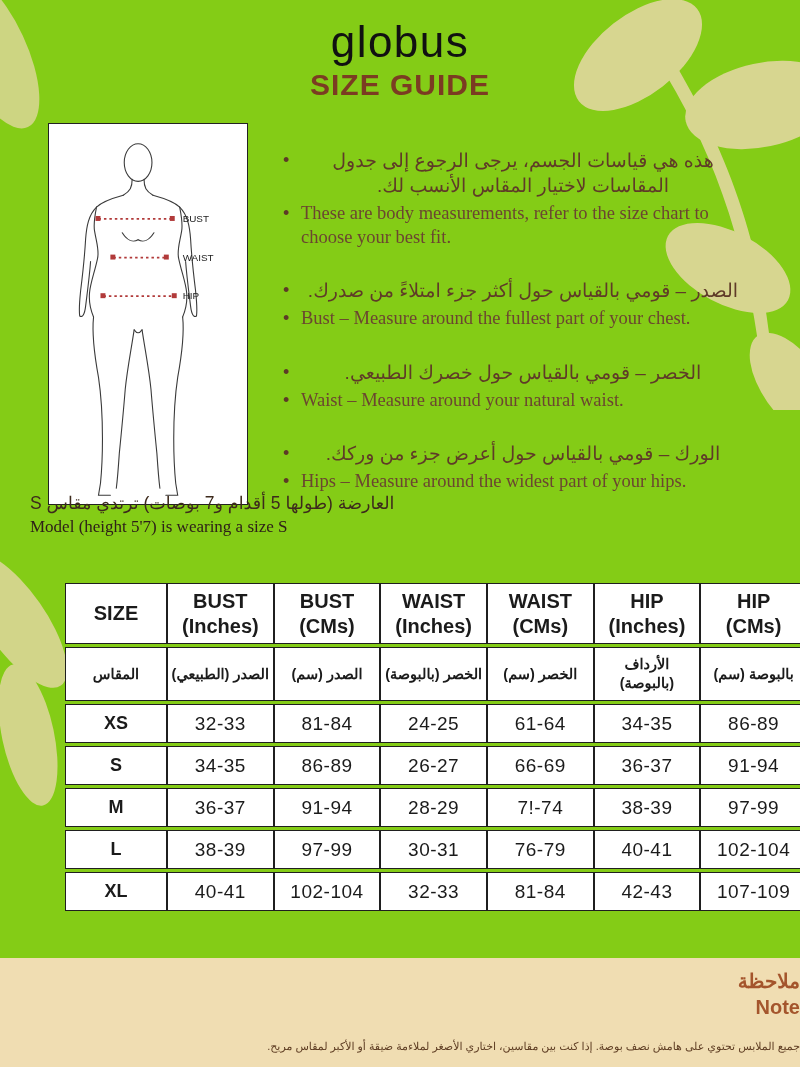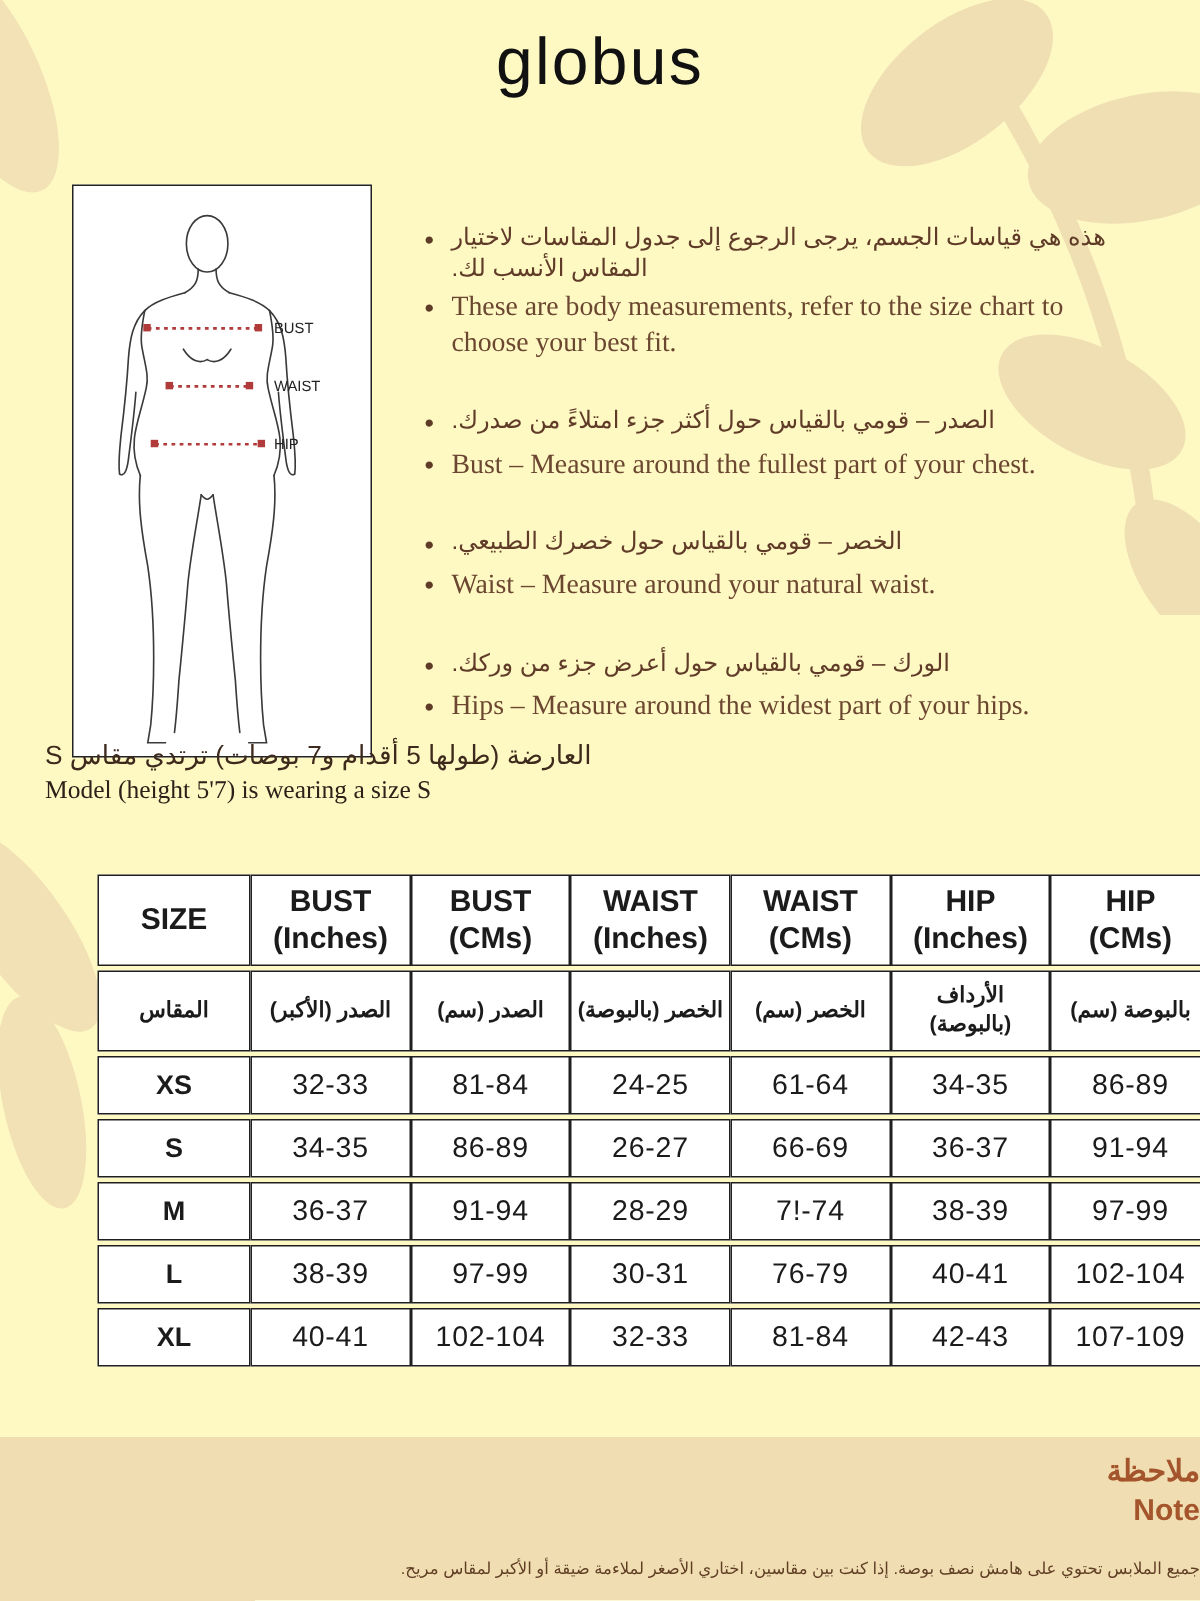--- a/index.html
+++ b/index.html
@@ -1,19 +1,19 @@
 <!DOCTYPE html>
 <html><head>
 <meta charset="utf-8">
 <style>
   html,body{margin:0;padding:0;}
   .page{
     position:relative;
     width:800px;height:1067px;
-    background:#fef9c3;
+    background:#84cc16;
     overflow:hidden;
     font-family:"Liberation Sans",sans-serif;
   }
   
   .decor{position:absolute;z-index:0;pointer-events:none;}
   .decor-tr{top:0;right:0;}
   .decor-lm{left:0;top:545px;}
   .decor-tl{left:0;top:0;}
   .decor-br{right:0;bottom:0;}
 
@@ -48,22 +48,22 @@
   .bullet-line{
     display:flex;align-items:flex-start;
     margin-bottom:3px;
   }
   .bullet-dot{
     flex:0 0 auto;width:18px;color:#5d3b27;
     font-size:18px;line-height:1.35;
   }
   .bullet-text{flex:1;}
   .bullet-ar{
-    direction:rtl;text-align:left;
-    font-size:16px;line-height:1.32;color:#5f3b28;
+    direction:rtl;text-align:center;
+    font-size:19px;line-height:1.32;color:#5f3b28;
   }
   .bullet-en{
     font-family:"Liberation Serif",serif;
     font-size:18.5px;line-height:1.3;color:#6b4630;
   }
 
   
   .model-note{position:absolute;left:30px;top:492px;width:430px;}
   .model-ar{
     direction:rtl;text-align:left;
@@ -136,20 +136,21 @@
       <ellipse cx="-8" cy="50" rx="85" ry="34" transform="rotate(65 -8 50)"></ellipse>
     </g>
   </svg>
   <svg class="decor decor-br" width="120" height="100" viewBox="0 0 120 100">
     <ellipse cx="110" cy="85" rx="75" ry="30" transform="rotate(-35 110 85)" fill="#e7d0a0" opacity="0.55"></ellipse>
   </svg>
 
   <div class="content">
 
     <div class="logo">globus</div>
+    <div class="title">SIZE GUIDE</div>
 
     <div class="figure-box">
       <svg viewBox="0 0 200 382">
         <g fill="none" stroke="#3a3a3a" stroke-width="1.1" stroke-linecap="round" transform="translate(-10,6)">
 
           <ellipse cx="100" cy="32" rx="14" ry="19"></ellipse>
 
           <path d="M94,49 C94,57 92,61 85,65"></path>
           <path d="M106,49 C106,57 108,61 115,65"></path>
 
@@ -266,21 +267,21 @@
 (Inches)</th>
             <th class="th-en" style="white-space: pre-line;">WAIST
 (CMs)</th>
             <th class="th-en" style="white-space: pre-line;">HIP
 (Inches)</th>
             <th class="th-en" style="white-space: pre-line;">HIP
 (CMs)</th>
           </tr>
           <tr>
             <th class="th-ar">المقاس</th>
-            <th class="th-ar">الصدر (الأكبر)</th>
+            <th class="th-ar">الصدر (الطبيعي)</th>
             <th class="th-ar">الصدر (سم)</th>
             <th class="th-ar">الخصر (بالبوصة)</th>
             <th class="th-ar">الخصر (سم)</th>
             <th class="th-ar">الأرداف (بالبوصة)</th>
             <th class="th-ar">بالبوصة (سم)</th>
           </tr>
         </thead>
       <tbody>
           <tr class="row-data">
             <td class="size-cell">XS</td>

